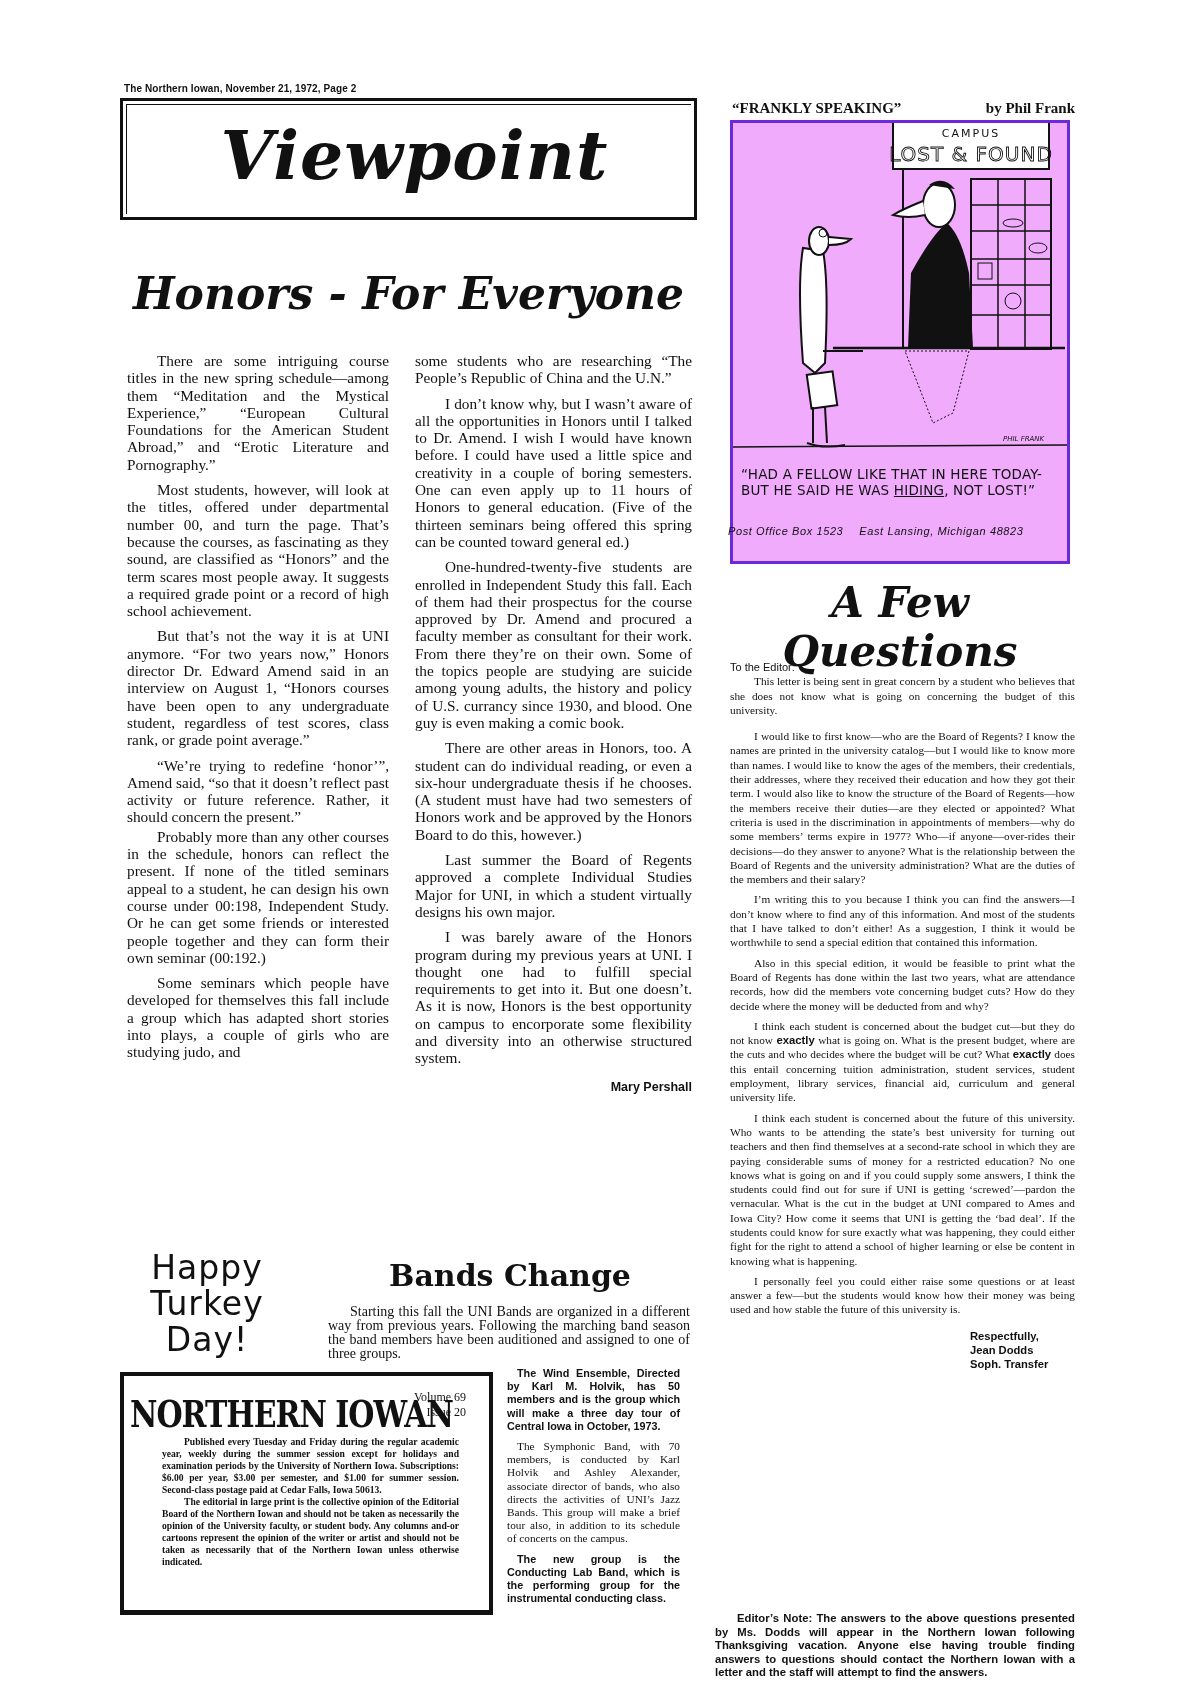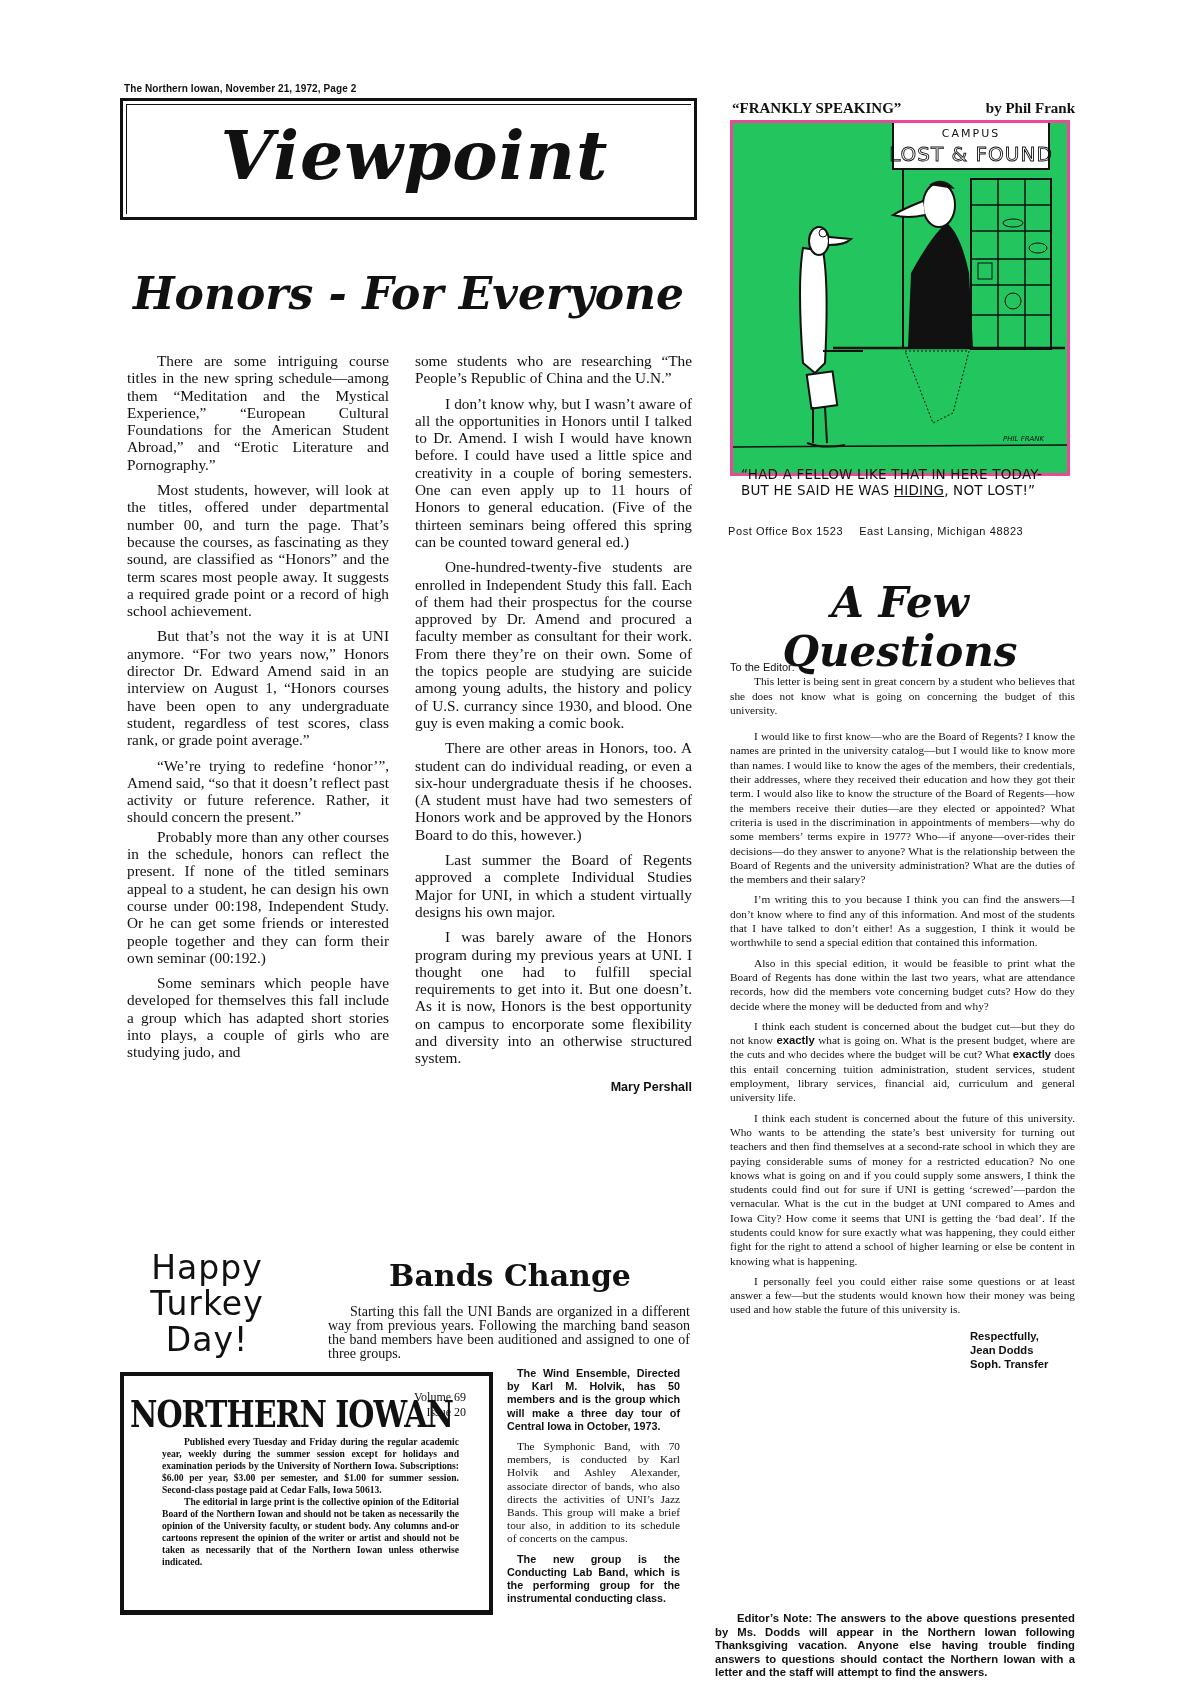--- a/index.html
+++ b/index.html
@@ -11,25 +11,25 @@
   .masthead-title { position: absolute; left: 12px; right: 0; top: 14px; text-align: center; font-family: "DejaVu Serif", serif; font-style: italic; font-weight: bold; font-size: 68px; letter-spacing: 1px; }
   .headline { left: 120px; top: 268px; width: 577px; text-align: center; font-family: "DejaVu Serif", serif; font-style: italic; font-weight: bold; font-size: 44px; }
   .col { font-size: 15.3px; line-height: 17.3px; text-align: justify; }
   .col p { margin: 0 0 8px 0; text-indent: 30px; }
   .col p.noindent { text-indent: 0; }
   .col1 { left: 127px; top: 352px; width: 262px; }
   .col2 { left: 415px; top: 352px; width: 277px; }
   .byline { font-family: "Liberation Sans", sans-serif; font-weight: bold; font-size: 12.5px; text-align: right; margin-top: 12px; }
   
   .cartoon-head { left: 732px; top: 100px; width: 343px; display: flex; justify-content: space-between; font-family: "Liberation Serif", serif; font-weight: bold; font-size: 15px; }
-  .cartoon-box { left: 730px; top: 120px; width: 340px; height: 356px; border: 3px solid #ec4899; box-sizing: border-box; background: #22c55e; }
+  .cartoon-box { left: 730px; top: 120px; width: 340px; height: 444px; border: 3px solid #6d28d9; box-sizing: border-box; background: #f0abfc; }
   .cartoon-art { position: absolute; left: 0; top: 0; width: 334px; height: 333px; }
   .cartoon-caption { position: absolute; left: 8px; right: 8px; top: 343px; font-family: "DejaVu Sans", sans-serif; font-size: 13.5px; line-height: 16px; letter-spacing: 0.2px; }
   .cartoon-caption u { text-decoration: underline; }
-  .cartoon-address { left: 728px; top: 525px; width: 345px; font-family: "Liberation Sans", sans-serif; font-size: 11px; letter-spacing: 0.6px; display: flex; gap: 16px; }
+  .cartoon-address { left: 728px; top: 525px; width: 345px; font-family: "Liberation Sans", sans-serif; font-size: 11px; letter-spacing: 0.6px; display: flex; gap: 16px; font-style: italic; }
   .q-headline { left: 710px; top: 578px; width: 380px; text-align: center; font-family: "DejaVu Serif", serif; font-style: italic; font-weight: bold; font-size: 42px; }
   .letter { left: 730px; top: 660px; width: 345px; font-size: 11.3px; line-height: 14.3px; text-align: justify; }
   .letter p { margin: 0 0 6px 0; text-indent: 24px; }
   .letter .salute { font-family: "Liberation Sans", sans-serif; font-weight: normal; font-size: 11px; text-indent: 0; margin: 0; }
   .letter b { font-family: "Liberation Sans", sans-serif; }
   .signoff { font-family: "Liberation Sans", sans-serif; font-weight: bold; font-size: 11.2px; line-height: 14px; margin: 12px 0 0 240px; }
   .eds-note { left: 715px; top: 1612px; width: 360px; font-family: "Liberation Sans", sans-serif; font-weight: bold; font-size: 11.3px; line-height: 13.6px; text-align: justify; }
   .eds-note span.first { padding-left: 22px; }
   
   .turkey { left: 122px; top: 1250px; width: 170px; font-family: "DejaVu Sans", sans-serif; font-size: 33px; line-height: 36px; text-align: center; font-weight: normal; letter-spacing: 1px; }
@@ -136,21 +136,21 @@
 
 <div class="abs q-headline">A Few Questions</div>
 <div class="abs letter">
   <p class="salute">To the Editor:</p>
   <p style="margin-bottom:12px">This letter is being sent in great concern by a student who believes that she does not know what is going on concerning the budget of this university.</p>
   <p>I would like to first know—who are the Board of Regents? I know the names are printed in the university catalog—but I would like to know more than names. I would like to know the ages of the members, their credentials, their addresses, where they received their education and how they got their term. I would also like to know the structure of the Board of Regents—how the members receive their duties—are they elected or appointed? What criteria is used in the discrimination in appointments of members—why do some members’ terms expire in 1977? Who—if anyone—over-rides their decisions—do they answer to anyone? What is the relationship between the Board of Regents and the university administration? What are the duties of the members and their salary?</p>
   <p>I’m writing this to you because I think you can find the answers—I don’t know where to find any of this information. And most of the students that I have talked to don’t either! As a suggestion, I think it would be worthwhile to send a special edition that contained this information.</p>
   <p>Also in this special edition, it would be feasible to print what the Board of Regents has done within the last two years, what are attendance records, how did the members vote concerning budget cuts? How do they decide where the money will be deducted from and why?</p>
   <p><span>I think each student is concerned about the budget cut—but they do not know </span><b>exactly</b><span> what is going on. What is the present budget, where are the cuts and who decides where the budget will be cut? What </span><b>exactly</b><span> does this entail concerning tuition administration, student services, student employment, library services, financial aid, curriculum and general university life.</span></p>
   <p>I think each student is concerned about the future of this university. Who wants to be attending the state’s best university for turning out teachers and then find themselves at a second-rate school in which they are paying considerable sums of money for a restricted education? No one knows what is going on and if you could supply some answers, I think the students could find out for sure if UNI is getting ‘screwed’—pardon the vernacular. What is the cut in the budget at UNI compared to Ames and Iowa City? How come it seems that UNI is getting the ‘bad deal’. If the students could know for sure exactly what was happening, they could either fight for the right to attend a school of higher learning or else be content in knowing what is happening.</p>
-  <p>I personally feel you could either raise some questions or at least answer a few—but the students would known how their money was being used and how stable the future of this university is.</p>
+  <p>I personally feel you could either raise some questions or at least answer a few—but the students would know how their money was being used and how stable the future of this university is.</p>
   <div class="signoff">
     <div>Respectfully,</div>
     <div>Jean Dodds</div>
     <div>Soph. Transfer</div>
   </div>
 </div>
 <div class="abs eds-note"><span class="first"></span><span>Editor’s Note: The answers to the above questions presented by Ms. Dodds will appear in the Northern Iowan following Thanksgiving vacation. Anyone else having trouble finding answers to questions should contact the Northern Iowan with a letter and the staff will attempt to find the answers.</span></div>
 
 <div class="abs turkey">
   <div>Happy</div>

